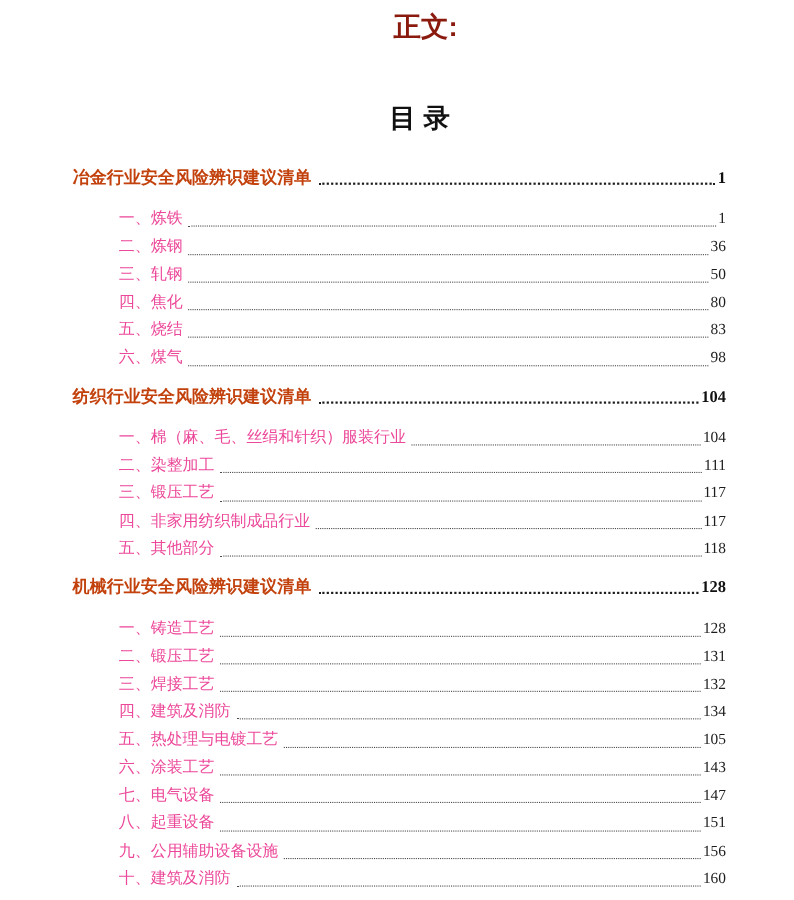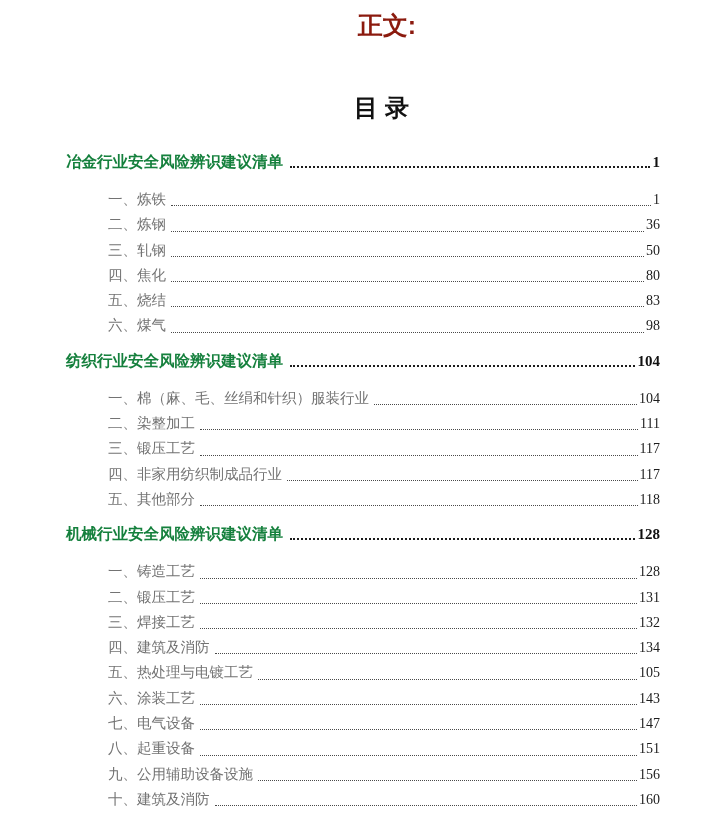--- a/index.html
+++ b/index.html
@@ -42,21 +42,21 @@
     display: flex;
     align-items: stretch;
     line-height: 24px;
     cursor: pointer;
   }
   .section-title {
     white-space: nowrap;
     font-family: "Liberation Sans", "DejaVu Sans", sans-serif;
     font-weight: 700;
     font-size: 15.5px;
-    color: #15803d;
+    color: #c2410c;
   }
   .section-row .leader {
     flex: 1;
     border-bottom: 2.5px dotted #1c1c1c;
     margin: 0 3px 6px 7px;
     min-width: 20px;
   }
   .section-page {
     white-space: nowrap;
     font-weight: 700;
@@ -67,21 +67,21 @@
   .section-items { margin-top: 13px; padding-left: 42px; }
   .item-row {
     display: flex;
     align-items: stretch;
     line-height: 25.3px;
     cursor: pointer;
   }
   .item-label {
     white-space: nowrap;
     font-size: 14.5px;
-    color: #737373;
+    color: #ec4899;
   }
   .item-row .leader {
     flex: 1;
     border-bottom: 1.6px dotted #4a4a4a;
     margin: 0 2px 6px 5px;
     min-width: 20px;
   }
   .item-page {
     white-space: nowrap;
     font-size: 14px;

